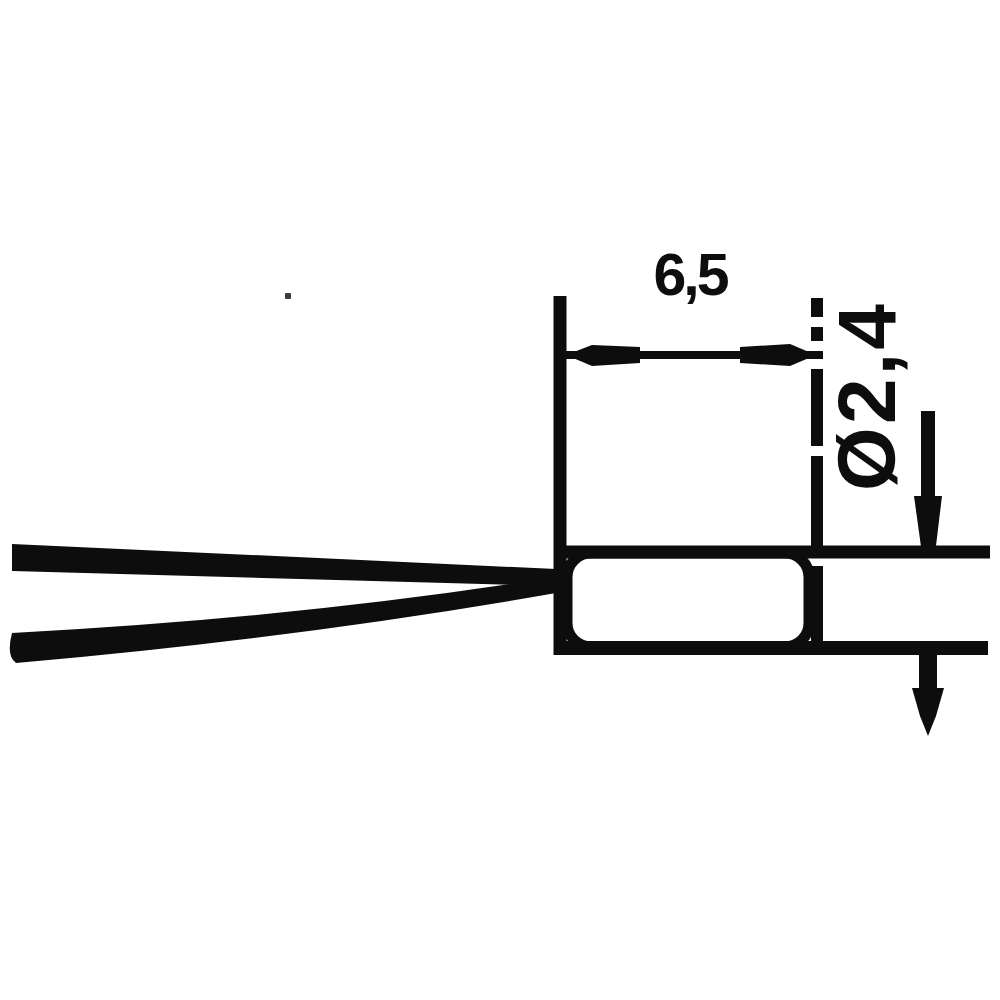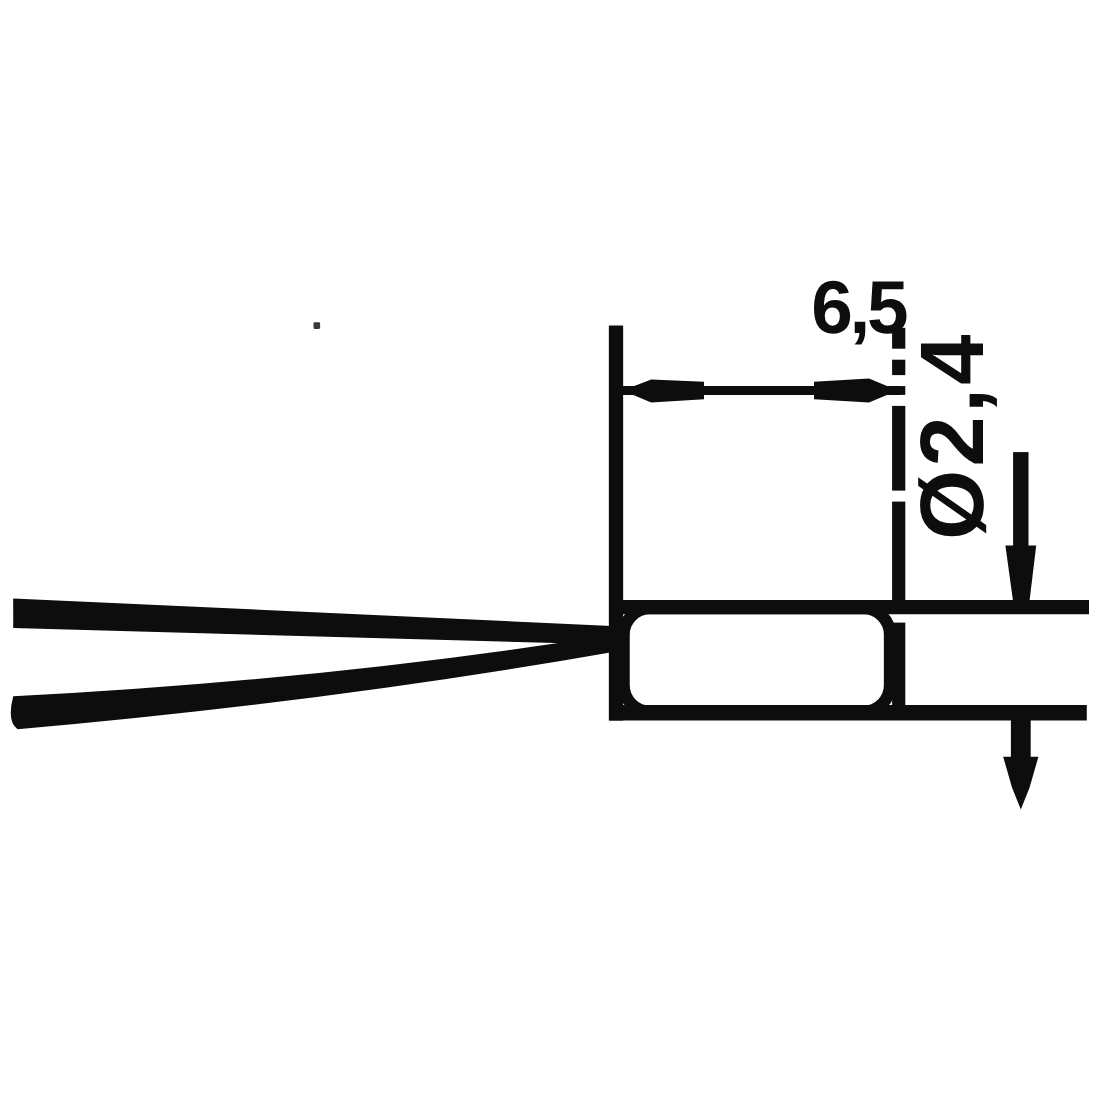--- a/index.html
+++ b/index.html
@@ -27,24 +27,24 @@
     color: #0d0d0d;
     font-weight: 700;
     white-space: nowrap;
     user-select: none;
   }
   .dim-label.horizontal {
     left: 557px;
     top: 246px;
     width: 266px;
     height: 94px;
-    font-size: 68px;
+    font-size: 59px;
     line-height: 1;
     letter-spacing: -3px;
-    text-align: right;
+    text-align: center;
   }
   .dim-label.vertical {
     left: 757px;
     top: 354px;
     width: 220px;
     height: 84px;
     font-size: 82px;
     line-height: 84px;
     letter-spacing: 3px;
     text-align: center;

